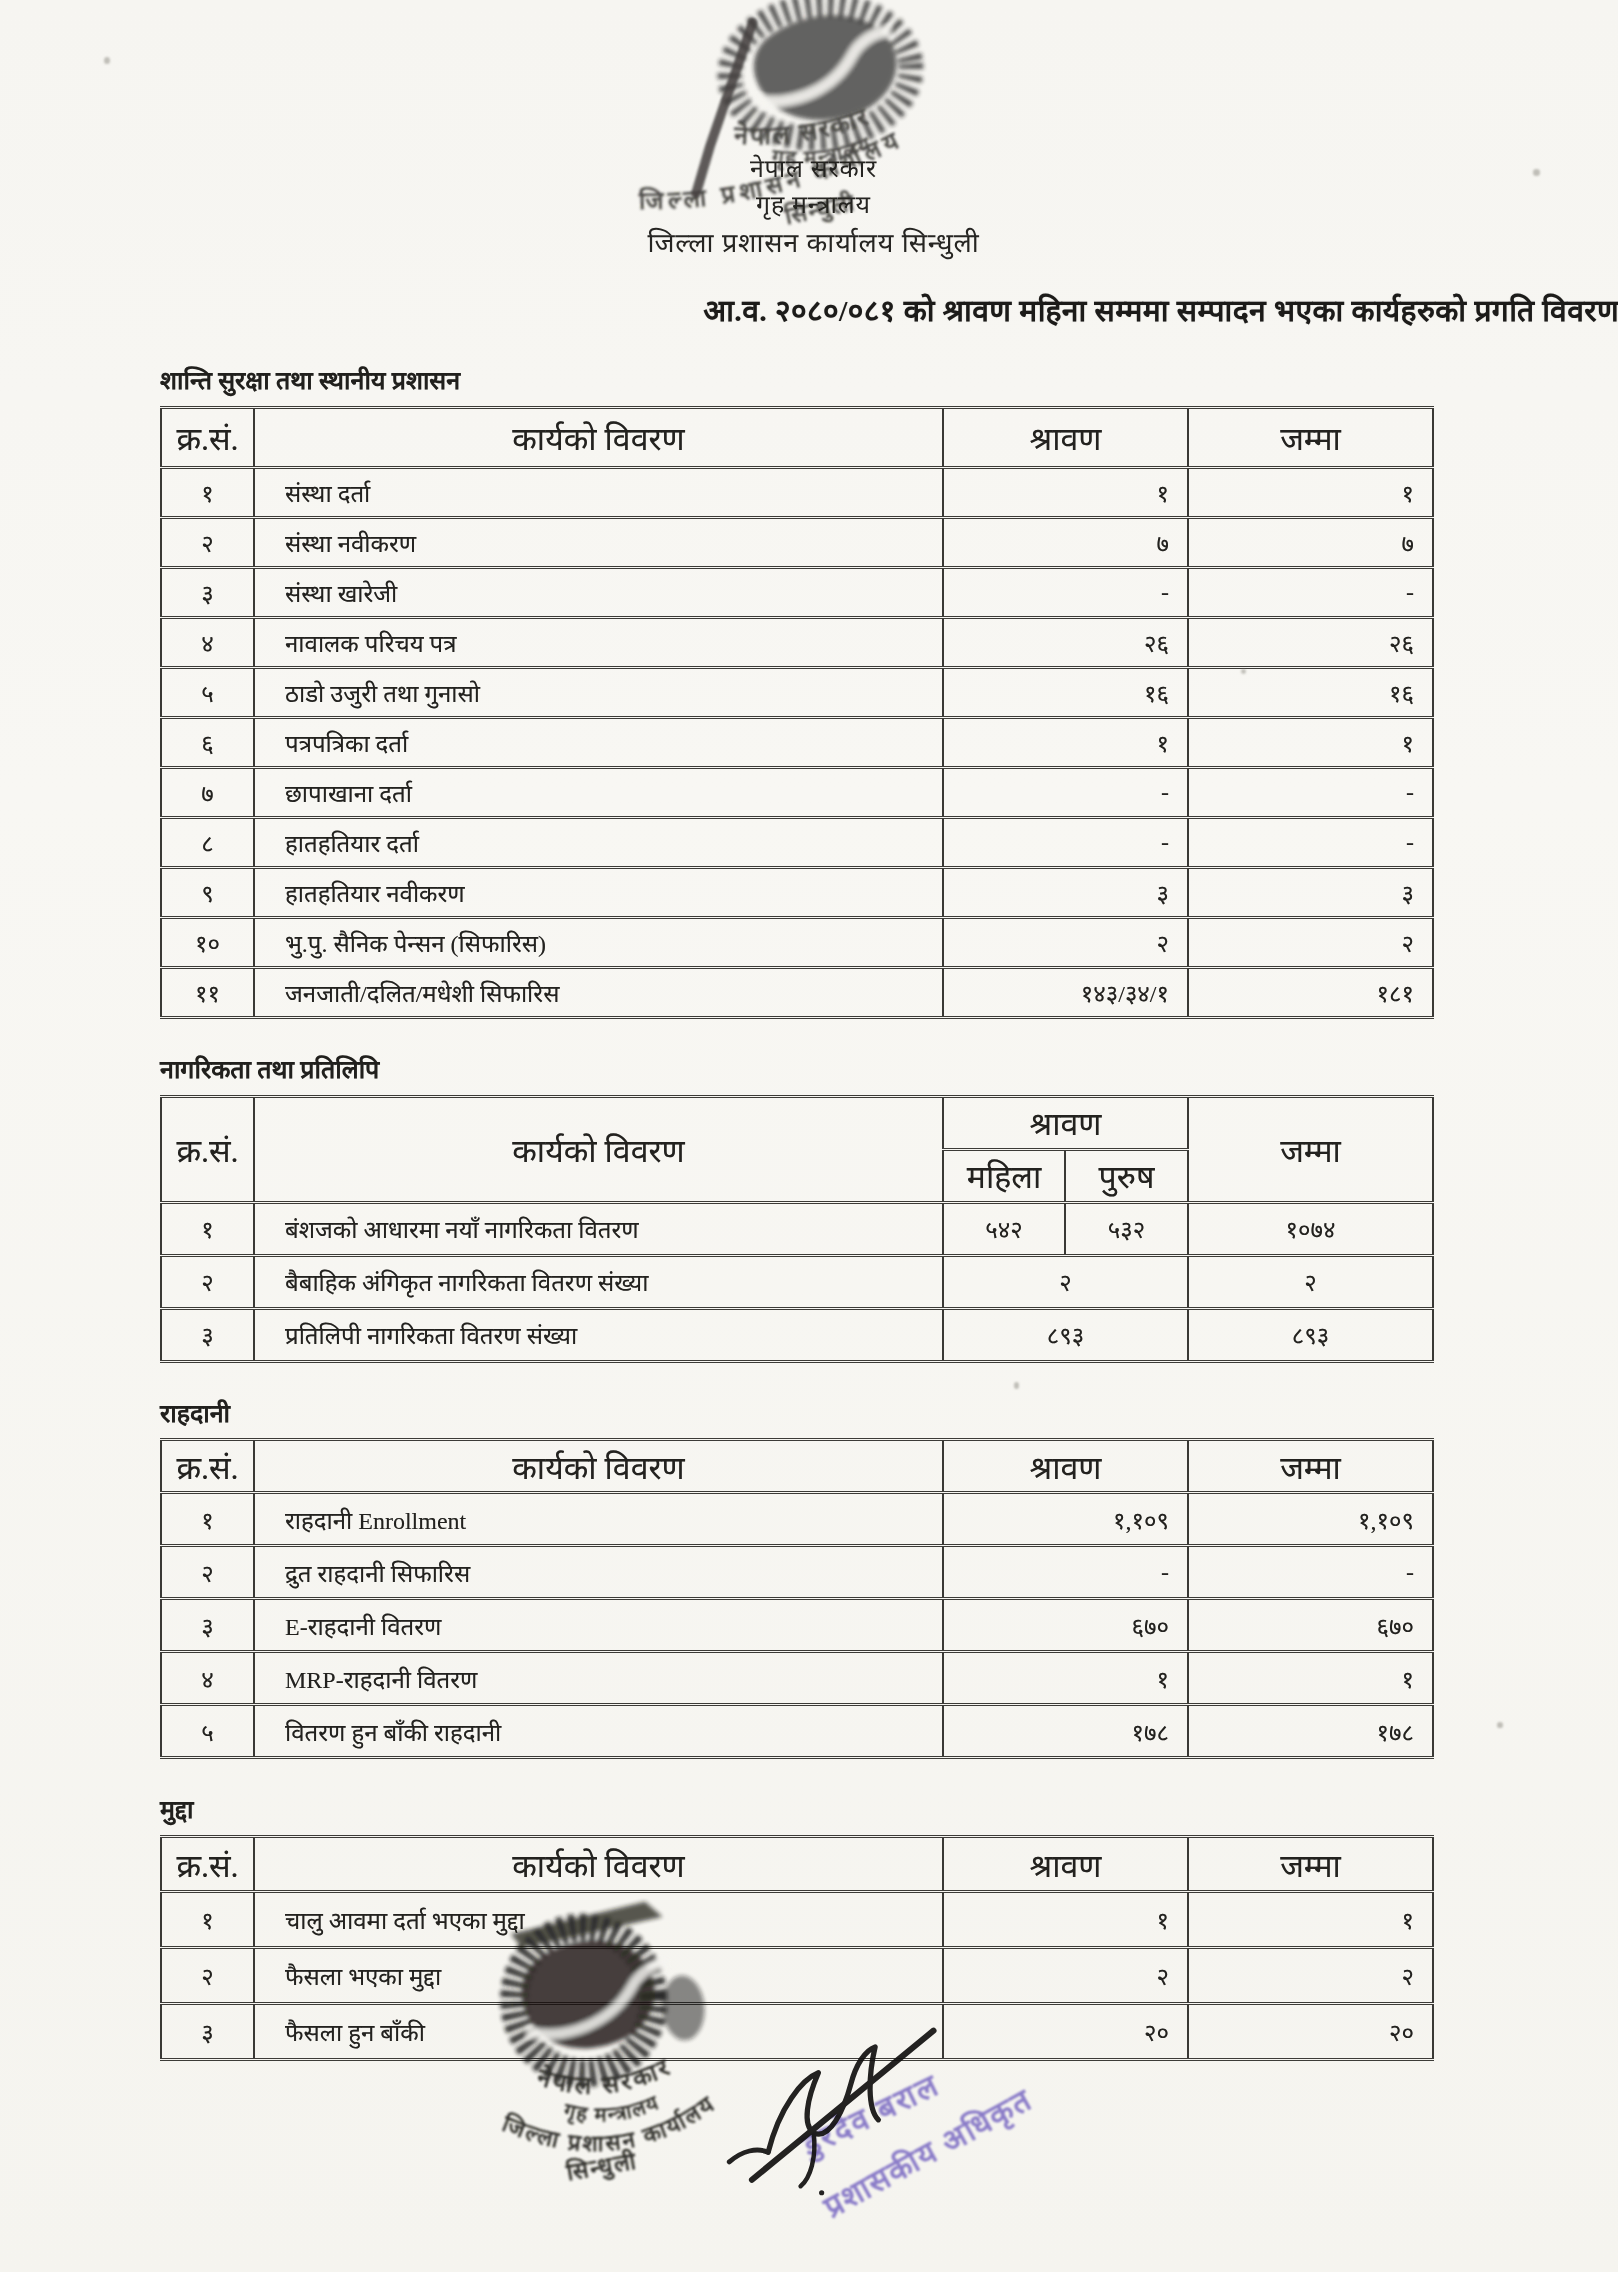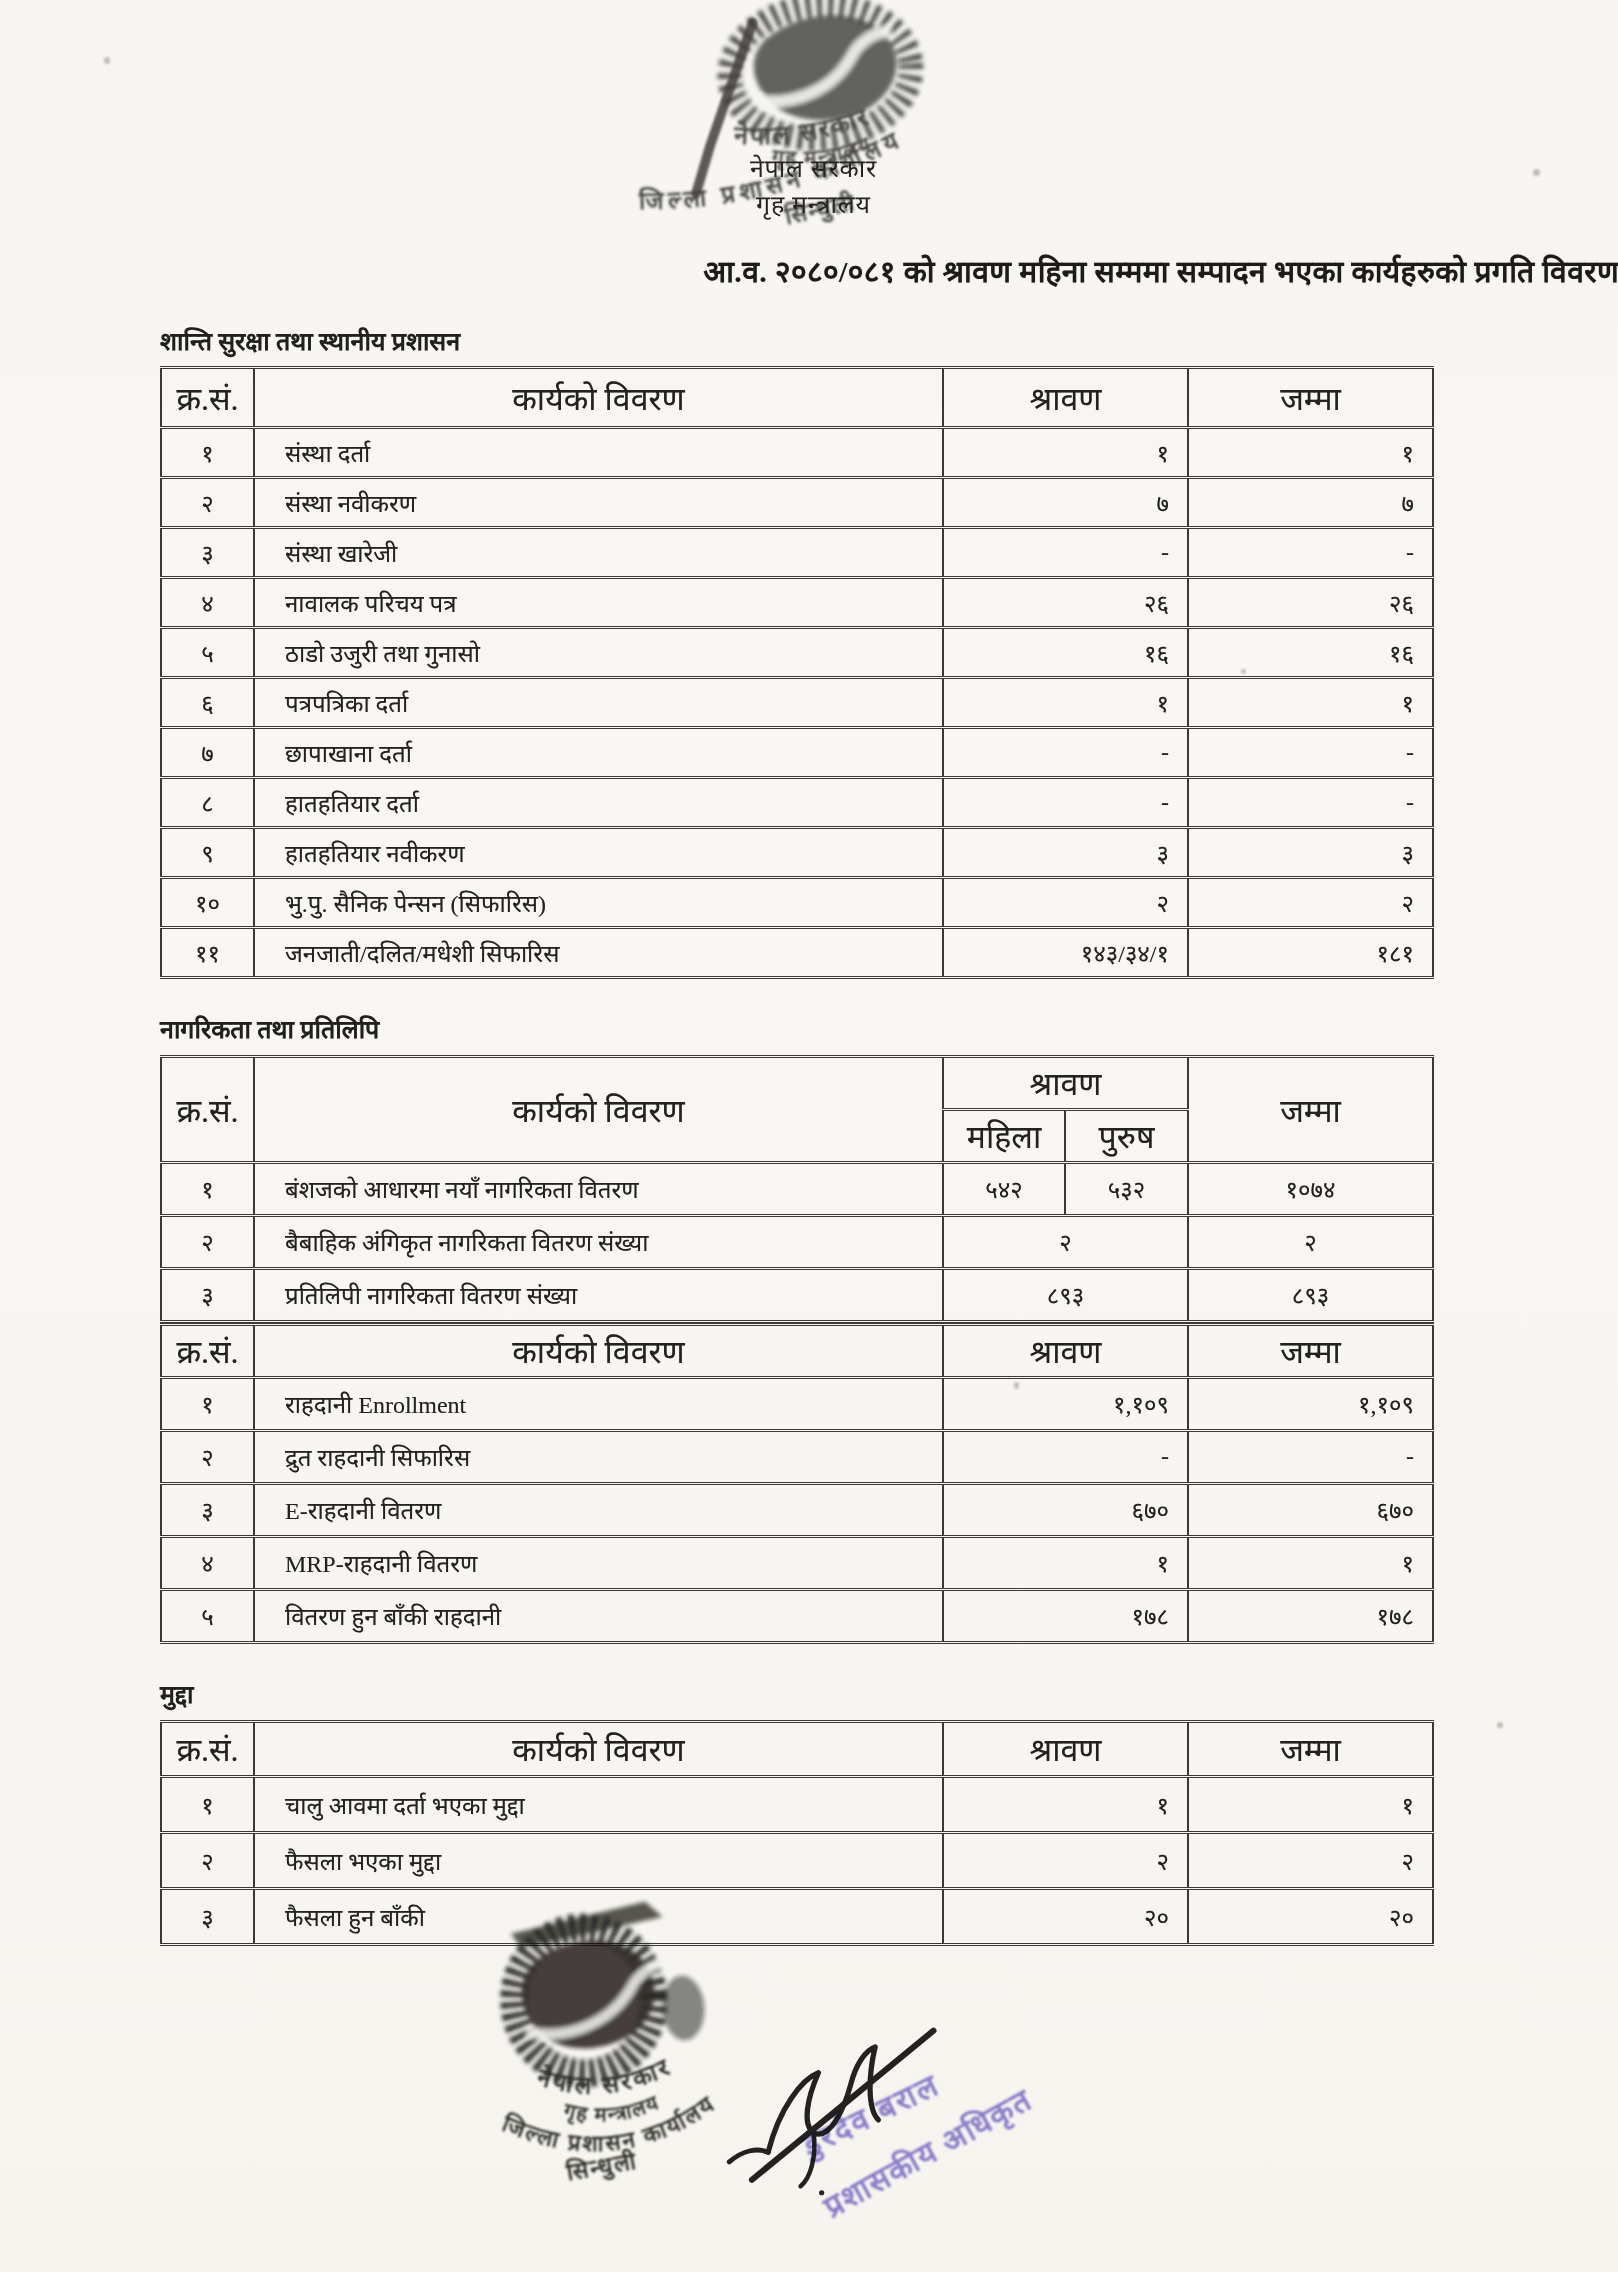--- a/index.html
+++ b/index.html
@@ -56,20 +56,21 @@
   .speck{position:absolute;background:#8a887f;border-radius:50%;opacity:.5;filter:blur(0.8px);}
 </style>
 </head>
 <body>
 
 <div class="page">
 
   <header class="letterhead">
     <div class="lh-line lh1">नेपाल सरकार</div>
     <div class="lh-line lh2">गृह मन्त्रालय</div>
+    <div class="lh-line lh3">जिल्ला प्रशासन कार्यालय सिन्धुली</div>
   </header>
 
   <h1 class="doc-title">आ.व. २०८०/०८१ को श्रावण महिना सम्ममा सम्पादन भएका कार्यहरुको प्रगति विवरण</h1>
 
   <main id="sections">
       <section class="sec s0">
         <h2>शान्ति सुरक्षा तथा स्थानीय प्रशासन</h2>
         <table class="tbl t0">
           <colgroup>
             <col style="width: 93px;">
@@ -194,20 +195,21 @@
             <tr>
               <td class="sn">३</td>
               <td class="desc">प्रतिलिपी नागरिकता वितरण संख्या</td>
               <td class="cnum" colspan="2">८९३</td>
               <td class="cnum">८९३</td>
             </tr>
           </tbody>
         </table>
       </section>
       <section class="sec s2">
+        <h2>राहदानी</h2>
         <table class="tbl t2">
           <colgroup>
             <col style="width: 93px;">
             <col style="width: 689px;">
             <col style="width: 245px;">
             <col style="width: 245px;">
           </colgroup>
           <thead>
             <tr>
               <th>क्र.सं.</th>

